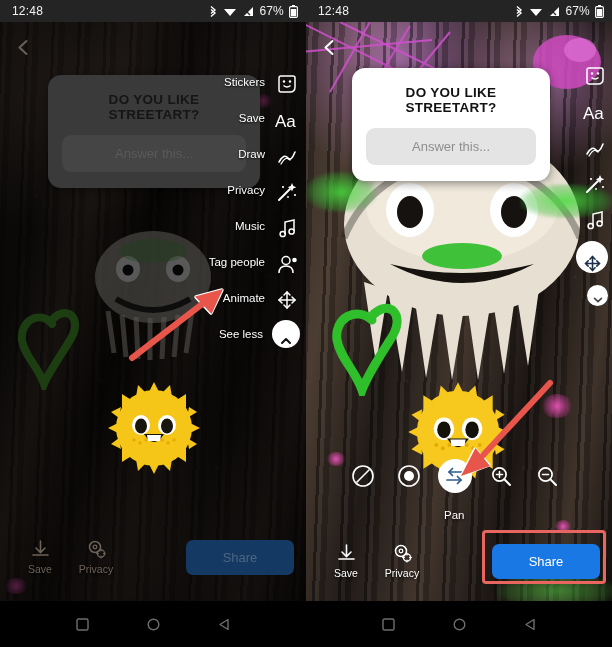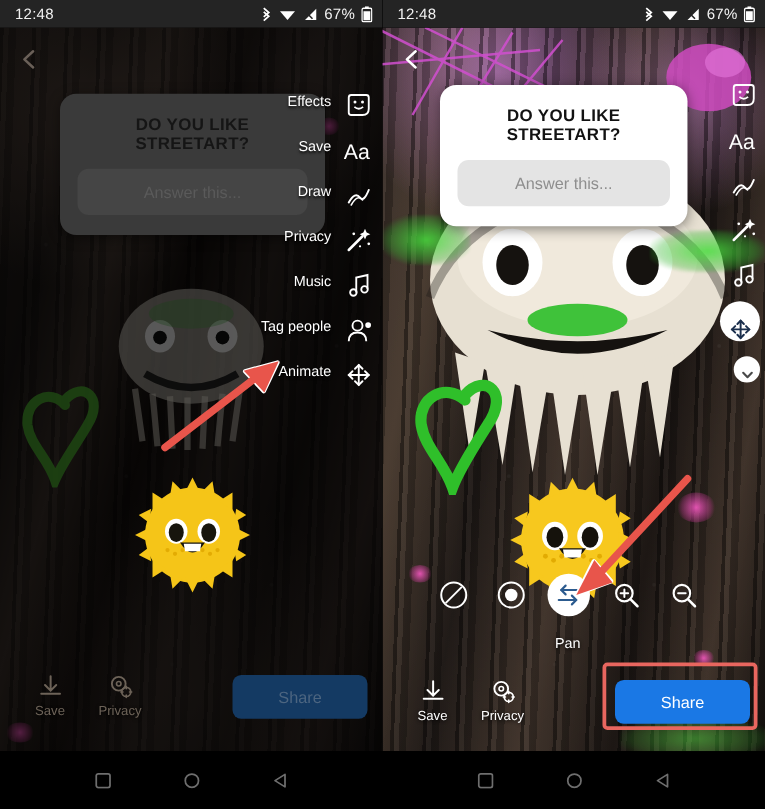--- a/index.html
+++ b/index.html
@@ -251,21 +251,21 @@
           </svg>
       </div>
 
       <div class="qsticker dimmed" style="left:48px;top:53px;width:212px;">
         <div class="q-title">DO YOU LIKE STREETART?</div>
         <div class="q-answer">Answer this...</div>
       </div>
 
       <div class="rail" style="top:42px;">
         <div class="rail-item">
-          <span class="rail-label">Effects</span>
+          <span class="rail-label">Stickers</span>
           <span class="rail-ico">
             <svg width="22" height="22" viewBox="0 0 22 22">
                 <path d="M3 5 Q3 3 5 3 L17 3 Q19 3 19 5 L19 14 Q19 19 14 19 L5 19 Q3 19 3 17 Z" fill="none" stroke="#fff" stroke-width="1.5"></path>
                 <circle cx="8" cy="8.5" r="1.2" fill="#fff"></circle>
                 <circle cx="14" cy="8.5" r="1.2" fill="#fff"></circle>
                 <path d="M7.5 12.5 Q11 15.5 14.5 12.5" stroke="#fff" stroke-width="1.4" fill="none"></path>
               </svg>
           </span>
         </div>
         <div class="rail-item">
@@ -322,20 +322,28 @@
           <span class="rail-ico">
             <svg width="22" height="22" viewBox="0 0 22 22">
                 <g stroke="#fff" stroke-width="1.5" fill="none" stroke-linecap="round">
                   <path d="M11 3 L11 19"></path>
                   <path d="M3 11 L19 11"></path>
                   <path d="M8 6 L11 3 L14 6"></path>
                   <path d="M8 16 L11 19 L14 16"></path>
                   <path d="M6 8 L3 11 L6 14"></path>
                   <path d="M16 8 L19 11 L16 14"></path>
                 </g>
+              </svg>
+          </span>
+        </div>
+        <div class="rail-item">
+          <span class="rail-label">See less</span>
+          <span class="rail-ico circled">
+            <svg width="14" height="14" viewBox="0 0 14 14">
+                <path d="M3 9 L7 5 L11 9" stroke="#111" stroke-width="2" fill="none" stroke-linecap="round" stroke-linejoin="round"></path>
               </svg>
           </span>
         </div>
       </div>
 
       <div class="annot-arrow" style="left:126px;top:258px;">
         <svg width="106" height="84" viewBox="0 0 106 84">
           <g stroke="#ffffff" stroke-width="3.4" fill="none" stroke-linejoin="round">
             <path d="M6 78 L84 18"></path>
             <path d="M96 10 L70 17 L85 33 Z"></path>

